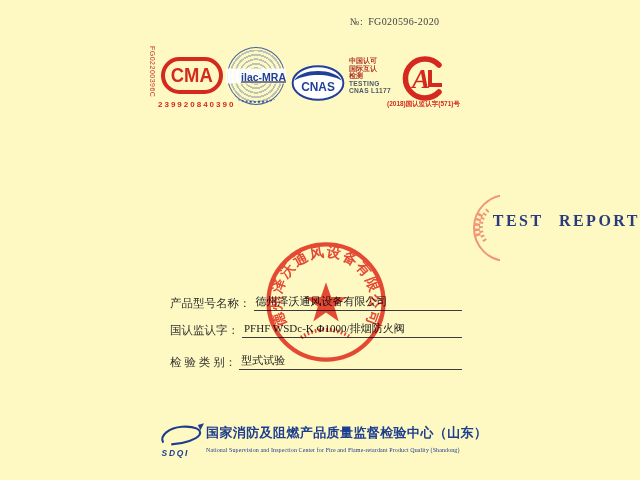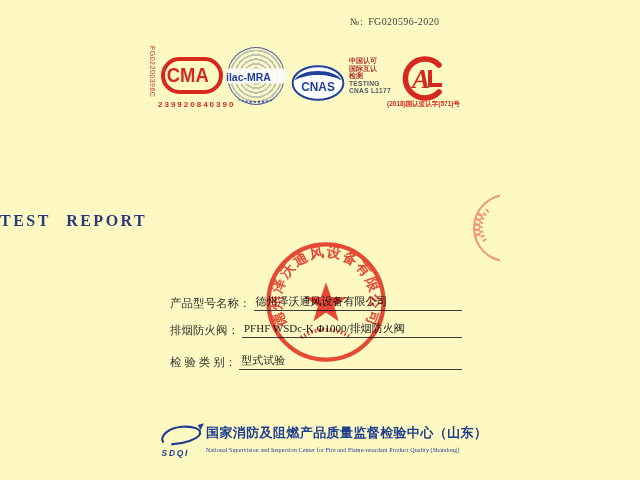--- a/index.html
+++ b/index.html
@@ -11,54 +11,54 @@
   
   .report-no{top:16px;left:350px;font-size:10px;color:#3f3f3f;letter-spacing:.4px;}
   .report-no .nosym{margin-right:5px;}
 
   
   .side-code{top:46px;left:149px;writing-mode:vertical-rl;font-size:7px;
              color:#c4372e;font-family:"Liberation Sans",sans-serif;letter-spacing:.5px;}
 
   
   .cma-box{top:57px;left:161px;width:54px;height:29px;border:4px solid #d5281e;
-           border-radius:19px;display:flex;align-items:center;}
+           border-radius:19px;display:flex;align-items:center;justify-content:center;}
   .cma-box span{font-family:"Liberation Sans",sans-serif;font-weight:bold;font-size:20px;
                 color:#d5281e;transform:scaleX(.92);letter-spacing:0;}
   .cma-number{top:100px;left:158px;font-family:"Liberation Sans",sans-serif;
               font-size:8px;color:#d5281e;letter-spacing:2px;font-weight:bold;}
 
   
   .ilac{top:47px;left:227px;width:56px;height:56px;border-radius:50%;
         border:1.5px solid rgba(40,70,150,.85);
         background:repeating-radial-gradient(circle at 50% 50%,
           transparent 0 2.6px, rgba(40,70,150,.30) 2.6px 4.4px);}
   .ilac .band{position:absolute;left:-2px;right:-2px;top:50%;transform:translateY(-50%);
         height:15px;background:rgba(255,255,255,.9);display:flex;align-items:center;
-        justify-content:flex-start;}
+        justify-content:flex-end;text-decoration:underline;}
   .ilac .band span{font-family:"Liberation Sans",sans-serif;font-weight:bold;
         font-size:10.5px;color:#21409a;}
   .ilac .fringe{position:absolute;bottom:1px;left:16%;width:68%;height:7px;
         border-bottom:2px dotted rgba(40,70,150,.85);border-radius:50%;}
 
   
   .cnas{top:63px;left:291px;}
   .cnas-text{top:57px;left:349px;line-height:7.6px;font-family:"Liberation Sans",sans-serif;}
   .cnas-text .zh{font-size:7px;color:#b2382e;font-weight:bold;}
   .cnas-text .en{font-size:6.6px;color:#4c5866;font-weight:bold;letter-spacing:.3px;}
 
   
   .cal{top:55px;left:398px;}
   .cal-caption{top:100px;left:387px;font-size:6.5px;color:#d5281e;
                font-family:"Liberation Sans",sans-serif;font-weight:bold;}
 
   
   .title-zh{top:165px;left:0;width:640px;text-align:center;font-size:35px;font-weight:bold;
             color:#2a3b7d;letter-spacing:15px;text-indent:15px;}
-  .title-en{top:212px;left:0;width:640px;text-align:left;font-size:16px;font-weight:bold;
+  .title-en{top:212px;left:0;width:640px;text-align:right;font-size:16px;font-weight:bold;
             color:#2a3b7d;letter-spacing:2.5px;word-spacing:9px;}
 
   
   .form-row{left:170px;width:292px;height:18px;display:flex;align-items:flex-end;}
   .form-row .lbl{font-size:11.5px;color:#30302f;white-space:nowrap;padding-right:3px;}
   .form-row .val{flex:1;font-size:11px;color:#222;border-bottom:1px solid #3c3c3c;
                  white-space:nowrap;padding:0 2px 1px 2px;}
   .row1{top:293px;} .row2{top:320px;} .row3{top:352px;}
 
   
@@ -124,21 +124,21 @@
       <path d="M 14 28 A 30 30 0 0 0 12 52" fill="none" stroke="#e2372f" stroke-width="5" stroke-dasharray="2.5 2.5"></path>
       <path d="M 21 24 A 24 24 0 0 0 19 56" fill="none" stroke="#e2372f" stroke-width="4" stroke-dasharray="2 2.5"></path>
     </svg>
   </div>
 
   <div class="abs form-row row1">
     <span class="lbl">产品型号名称：</span>
     <span class="val">德州泽沃通风设备有限公司</span>
   </div>
   <div class="abs form-row row2">
-    <span class="lbl">排烟防火阀：</span>
+    <span class="lbl">国认监认字：</span>
     <span class="val">PFHF WSDc-K Φ1000/排烟防火阀</span>
   </div>
   <div class="abs form-row row3">
     <span class="lbl">检 验 类 别：</span>
     <span class="val">型式试验</span>
   </div>
 
   <svg class="abs seal" viewBox="0 0 140 140">
     <circle cx="70" cy="70" r="61" fill="none" stroke="#e2372f" stroke-width="4.5"></circle>
     <path id="seal-arc" d="M 28.4 94 A 48 48 0 1 1 111.6 94" fill="none"></path>

